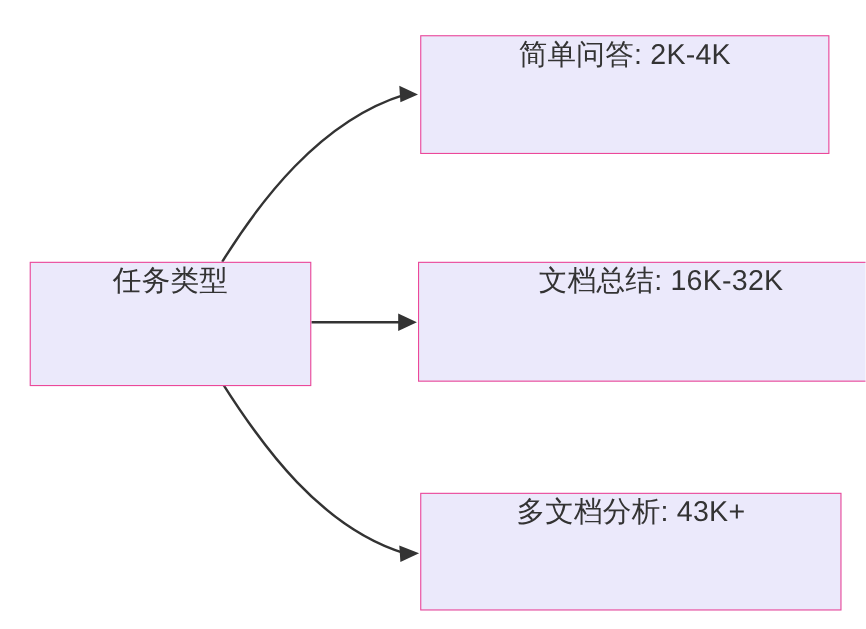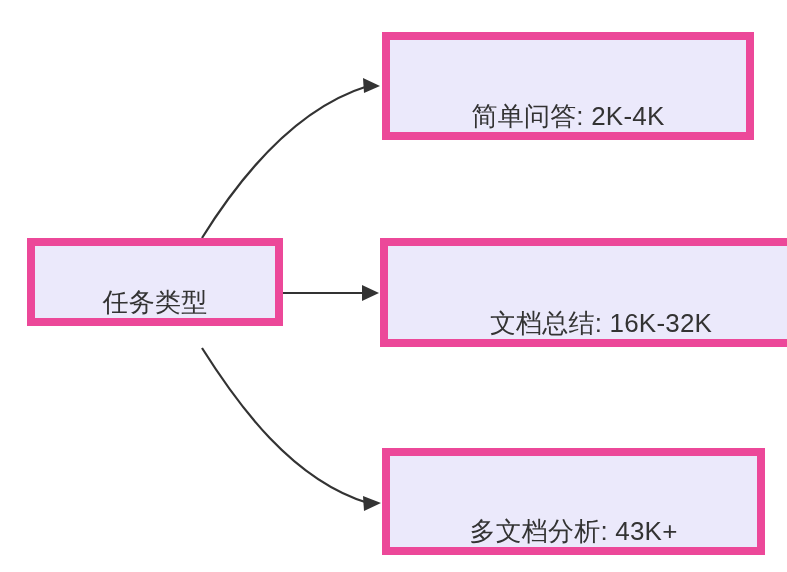--- a/index.html
+++ b/index.html
@@ -22,38 +22,38 @@
     left: 0;
     top: 0;
     width: 787px;
     height: 572px;
     pointer-events: none;
   }
   .node {
     position: absolute;
     box-sizing: border-box;
     background: #ebe9fb;
-    border: 8px solid #ec4899;
+    border: 1px solid #ec4899;
     display: flex;
-    align-items: flex-end;
+    align-items: flex-start;
     justify-content: center;
     text-align: center;
   }
   .node-label {
     color: #333333;
     font-size: 26px;
     line-height: 1.25;
     letter-spacing: 0.2px;
     white-space: nowrap;
   }
   #node-source {
     left: 27px;
     top: 238px;
     width: 256px;
-    height: 88px;
+    height: 113px;
   }
   #node-task-1 {
     left: 382px;
     top: 32px;
     width: 372px;
     height: 108px;
   }
   #node-task-2 {
     left: 380px;
     top: 238px;

